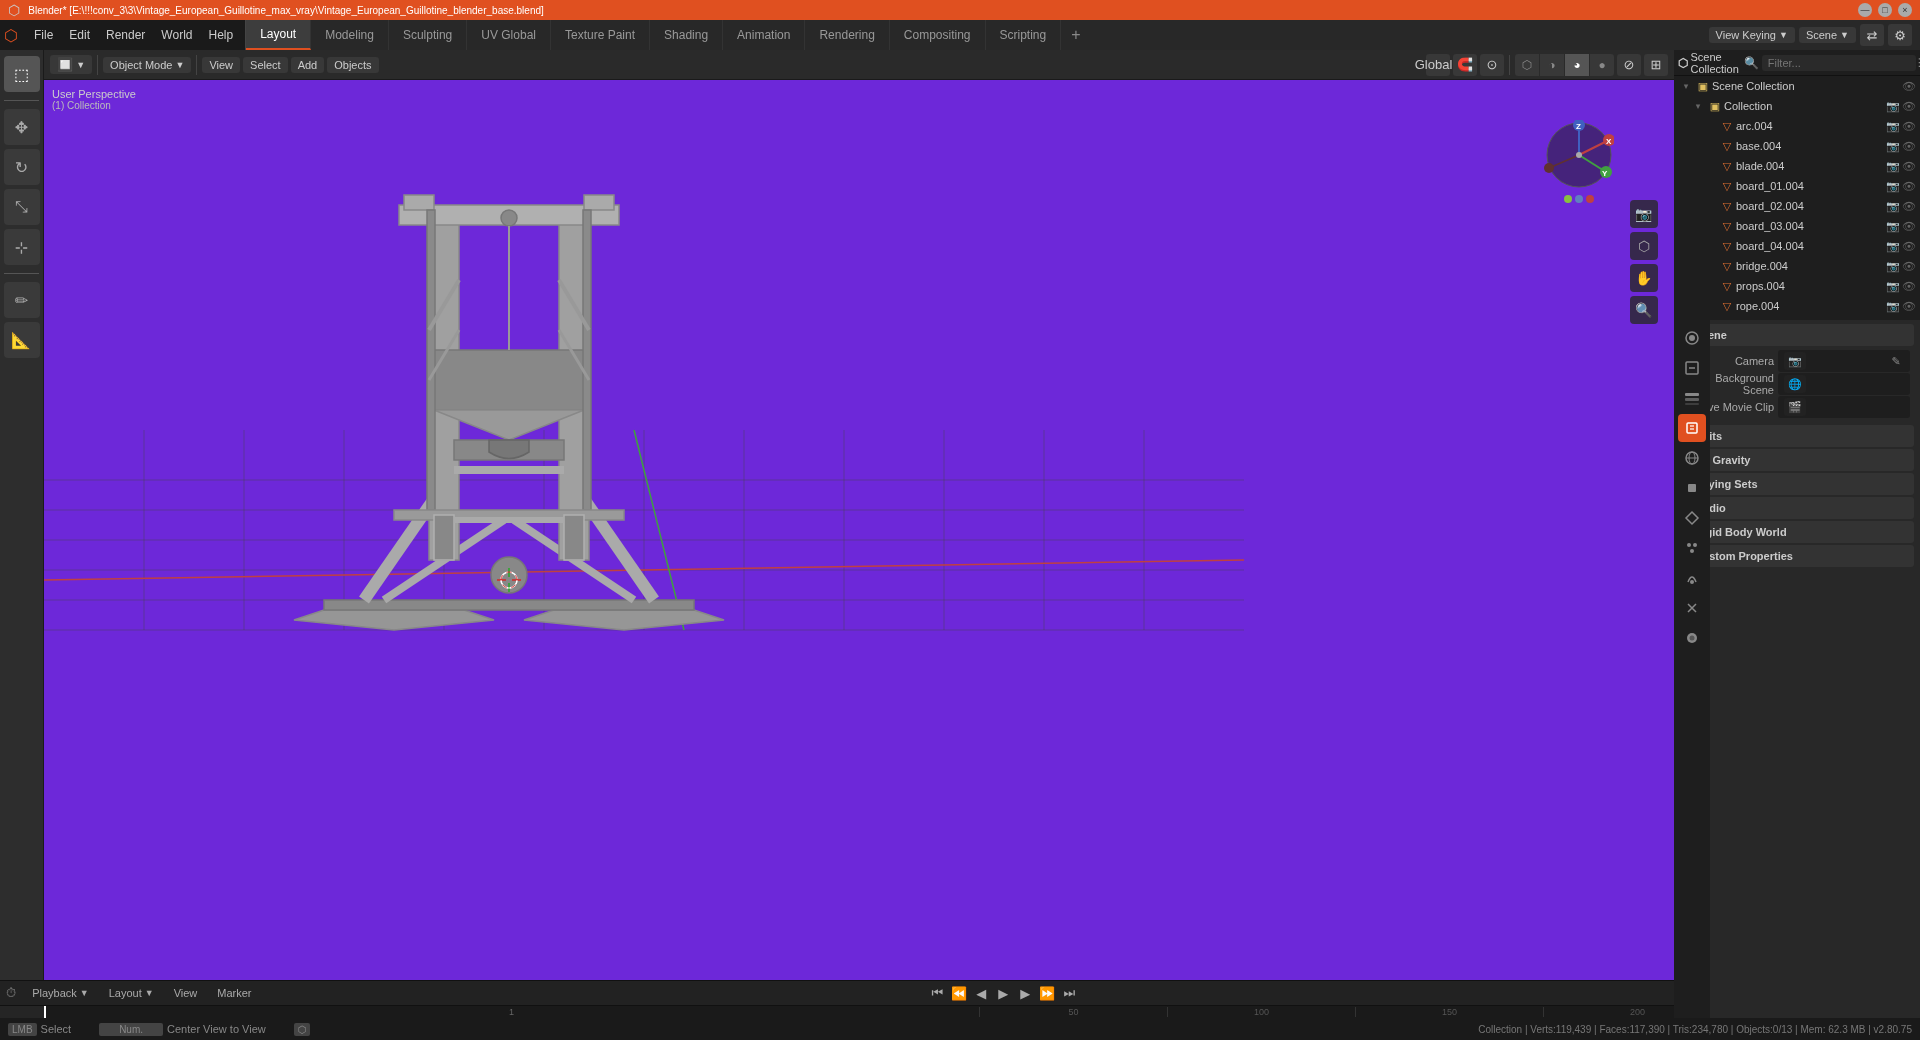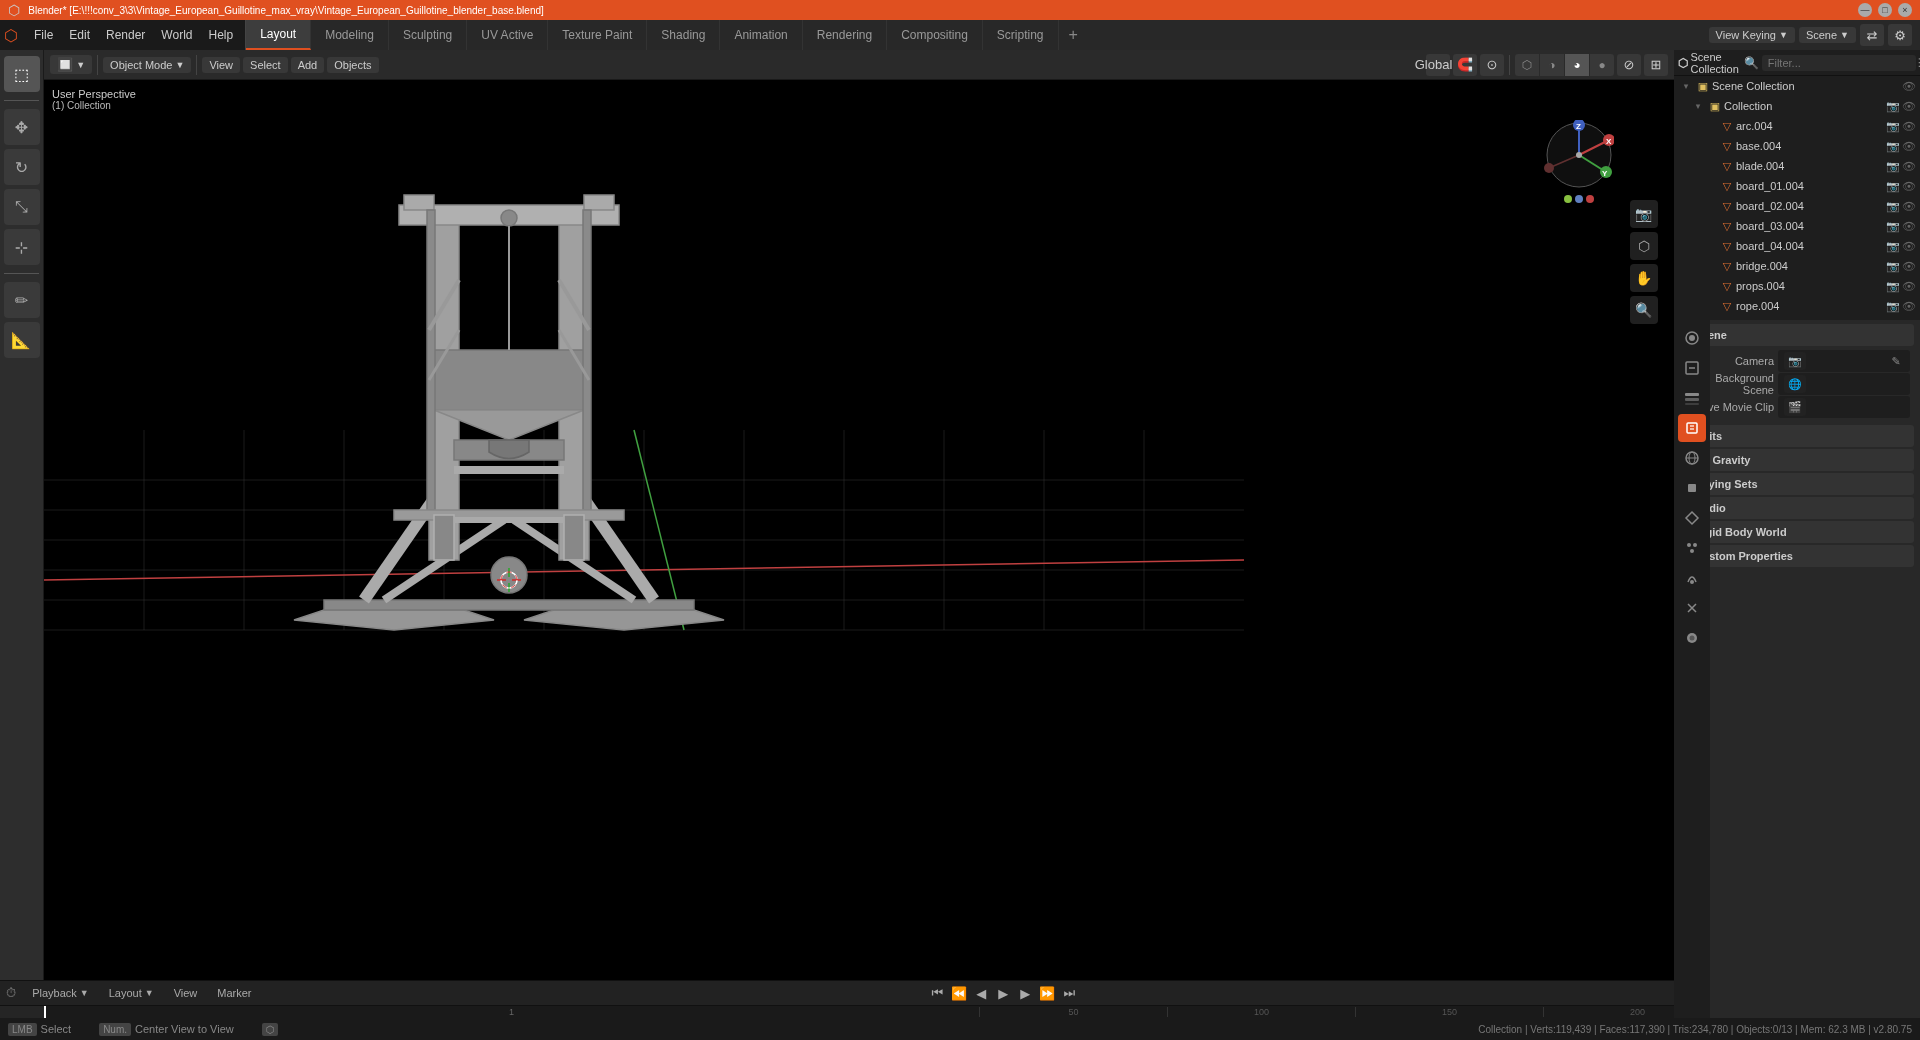--- a/index.html
+++ b/index.html
@@ -183,21 +183,21 @@
       justify-content: center;
       cursor: pointer;
       font-size: 13px;
       color: #aaa;
     }
 
     
     #viewport-canvas {
       position: absolute;
       top: 0; left: 0; right: 0; bottom: 0;
-      background: #000000;
+      background: #6d28d9;
       text-decoration: underline;
     }
 
     
     #full-header {
       position: absolute;
       top: 50px; left: 44px;
       right: 246px;
       height: 30px;
       background: #2a2a2a;
@@ -502,21 +502,21 @@
     <div class="menu-item">File</div>
     <div class="menu-item">Edit</div>
     <div class="menu-item">Render</div>
     <div class="menu-item">World</div>
     <div class="menu-item">Help</div>
   </div>
   <div class="workspace-tabs">
     <div class="workspace-tab active">Layout</div>
     <div class="workspace-tab">Modeling</div>
     <div class="workspace-tab">Sculpting</div>
-    <div class="workspace-tab">UV Active</div>
+    <div class="workspace-tab">UV Global</div>
     <div class="workspace-tab">Texture Paint</div>
     <div class="workspace-tab">Shading</div>
     <div class="workspace-tab">Animation</div>
     <div class="workspace-tab">Rendering</div>
     <div class="workspace-tab">Compositing</div>
     <div class="workspace-tab">Scripting</div>
     <div class="workspace-tab-add">+</div>
 
     <div style="margin-left:auto; display:flex; align-items:center; gap:4px; padding-right:8px;">
       <div class="hdr-btn">
@@ -1075,20 +1075,20 @@
     </div>
   </div>
 </div>
 
 <div id="bottom-bar">
   <div style="display:flex;align-items:center;gap:4px;">
     <span style="background:#444;border-radius:2px;padding:1px 4px;font-size:10px;">LMB</span>
     <span>Select</span>
   </div>
   <div style="display:flex;align-items:center;gap:4px;margin-left:16px;">
-    <span style="background:#444;border-radius:2px;padding:1px 4px;font-size:10px;">Num.</span>
+    <span style="background:#444;border-radius:2px;padding:1px 20px;font-size:10px;">Num.</span>
     <span>Center View to View</span>
   </div>
   <div style="margin-left:16px;">
     <span style="background:#444;border-radius:2px;padding:1px 4px;font-size:10px;">⬡</span>
   </div>
   <div style="margin-left:auto;font-size:10px;color:#777;">Collection | Verts:119,439 | Faces:117,390 | Tris:234,780 | Objects:0/13 | Mem: 62.3 MB | v2.80.75</div>
 </div>
 
 </body></html>

